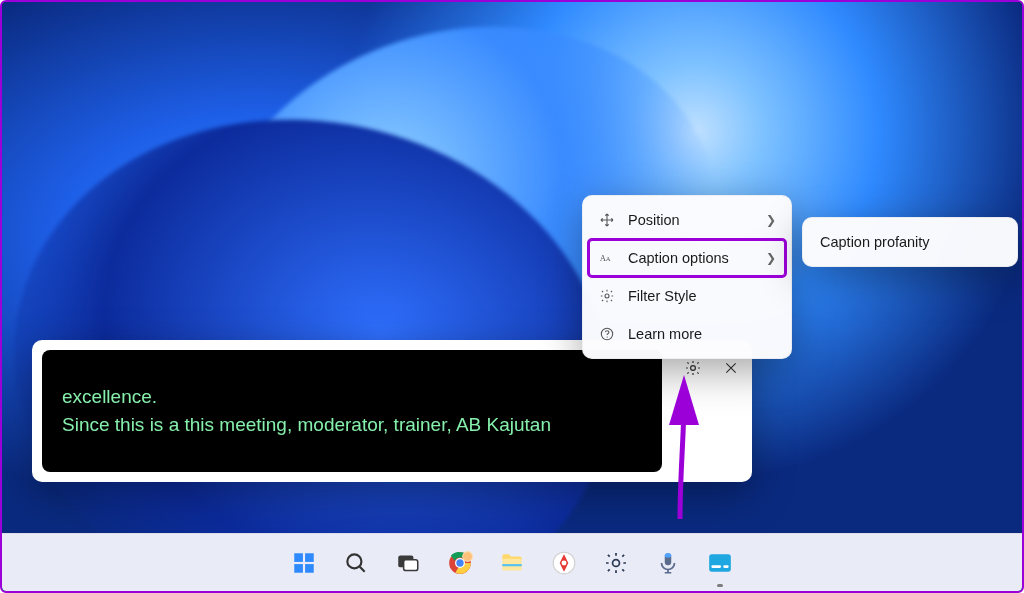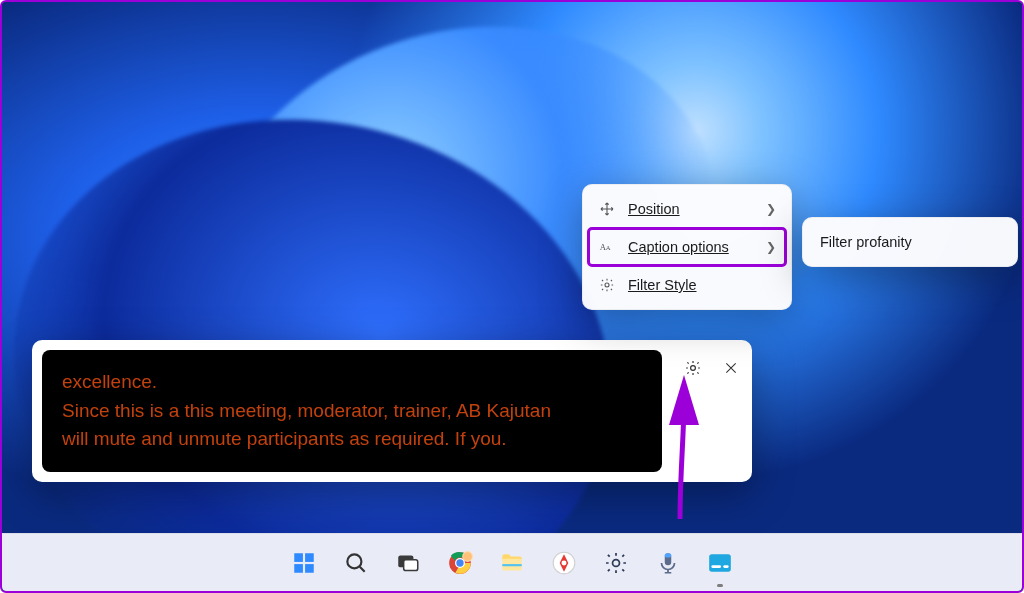--- a/index.html
+++ b/index.html
@@ -50,39 +50,39 @@
   }
   .tb-btn svg, .tb-btn .box { width:26px; height:26px; }
 
   
   .caption-panel {
     position:absolute; left:30px; top:338px; width:720px; height:142px;
     background:#fff; border-radius:10px; box-shadow:0 12px 40px rgba(0,0,0,0.35);
     display:flex; align-items:stretch;
   }
   .caption-text {
-    margin:10px; flex:1; background:#000; color:#c2410c; border-radius:8px;
+    margin:10px; flex:1; background:#000; color:#86efac; border-radius:8px;
     padding:14px 20px; font-size:19px; line-height:1.5; font-weight:400;
     display:flex; flex-direction:column; justify-content:center;
   }
   .caption-right {
     width:80px; display:flex; align-items:flex-start; justify-content:center; gap:10px; padding-top:14px;
   }
   .icon-btn {
     width:28px; height:28px; border-radius:4px; display:flex; align-items:center; justify-content:center;
     cursor:pointer; color:#333;
   }
 
   
   .menu {
     position:absolute; width:210px; background:rgba(252,252,254,0.98); border-radius:10px;
     box-shadow:0 12px 40px rgba(0,0,0,0.35), inset 0 0 0 1px rgba(0,0,0,0.05);
     padding:6px; font-size:14.5px; color:#1a1a1a;
   }
-  .menu1 { left:580px; top:182px;text-decoration:underline; }
+  .menu1 { left:580px; top:193px; }
   .menu-item {
     display:flex; align-items:center; gap:12px; height:38px; padding:0 10px;
     border-radius:6px; cursor:pointer; position:relative;
   }
   .menu-item .mi-icon { width:18px; display:flex; justify-content:center; color:#444; }
   .menu-item .chev { position:absolute; right:10px; color:#666; font-size:12px; }
   .menu-item.hl { outline:3px solid #9b00d8; outline-offset:-2px; border-radius:4px; }
 
   
   .menu2 { left:800px; top:215px; width:216px; padding:6px; }
@@ -97,21 +97,20 @@
 </style>
 </head>
 <body>
 
 <div class="wallpaper"></div>
 
 <div class="caption-panel">
   <div class="caption-text">
     <div>excellence.</div>
     <div>Since this is a this meeting, moderator, trainer, AB Kajutan</div>
-    <div>will mute and unmute participants as required. If you.</div>
   </div>
   <div class="caption-right">
     <div class="icon-btn">
       <svg viewBox="0 0 24 24" width="18" height="18" fill="none" stroke="currentColor" stroke-width="1.6">
         <circle cx="12" cy="12" r="3.2"></circle>
         <path d="M12 2.8v2.4M12 18.8v2.4M4.5 4.5l1.7 1.7M17.8 17.8l1.7 1.7M2.8 12h2.4M18.8 12h2.4M4.5 19.5l1.7-1.7M17.8 6.2l1.7-1.7"></path>
       </svg>
     </div>
     <div class="icon-btn">
       <svg viewBox="0 0 24 24" width="16" height="16" stroke="currentColor" stroke-width="1.6">
@@ -143,25 +142,35 @@
   </div>
   <div class="menu-item">
     <span class="mi-icon">
       <svg viewBox="0 0 24 24" width="16" height="16" fill="none" stroke="#555" stroke-width="1.6">
           <circle cx="12" cy="12" r="3"></circle>
           <path d="M12 2.8v2.4M12 18.8v2.4M4.5 4.5l1.7 1.7M17.8 17.8l1.7 1.7M2.8 12h2.4M18.8 12h2.4M4.5 19.5l1.7-1.7M17.8 6.2l1.7-1.7"></path>
         </svg>
     </span>
     <span>Filter Style</span>
   </div>
+  <div class="menu-item">
+    <span class="mi-icon">
+      <svg viewBox="0 0 24 24" width="16" height="16" fill="none" stroke="#555" stroke-width="1.6">
+          <circle cx="12" cy="12" r="8.5"></circle>
+          <path d="M9.5 9.2c.3-1.3 1.4-2.2 2.7-2.2 1.5 0 2.7 1 2.7 2.3 0 1.1-.7 1.7-1.6 2.2-.9.5-1.1 1-1.1 1.9"></path>
+          <circle cx="12.2" cy="16.6" r="0.9" fill="#555" stroke="none"></circle>
+        </svg>
+    </span>
+    <span>Learn more</span>
+  </div>
 </div>
 
 <div class="menu menu2">
   <div class="menu-item">
-    <span>Filter profanity</span>
+    <span>Caption profanity</span>
   </div>
 </div>
 
 <div class="arrow">
   <svg viewBox="0 0 30 130">
     <defs>
       <marker id="ah" markerWidth="10" markerHeight="10" refX="5" refY="3" orient="auto">
         <path d="M0,0 L10,3 L0,6 Z" fill="#9b00d8"></path>
       </marker>
     </defs>

